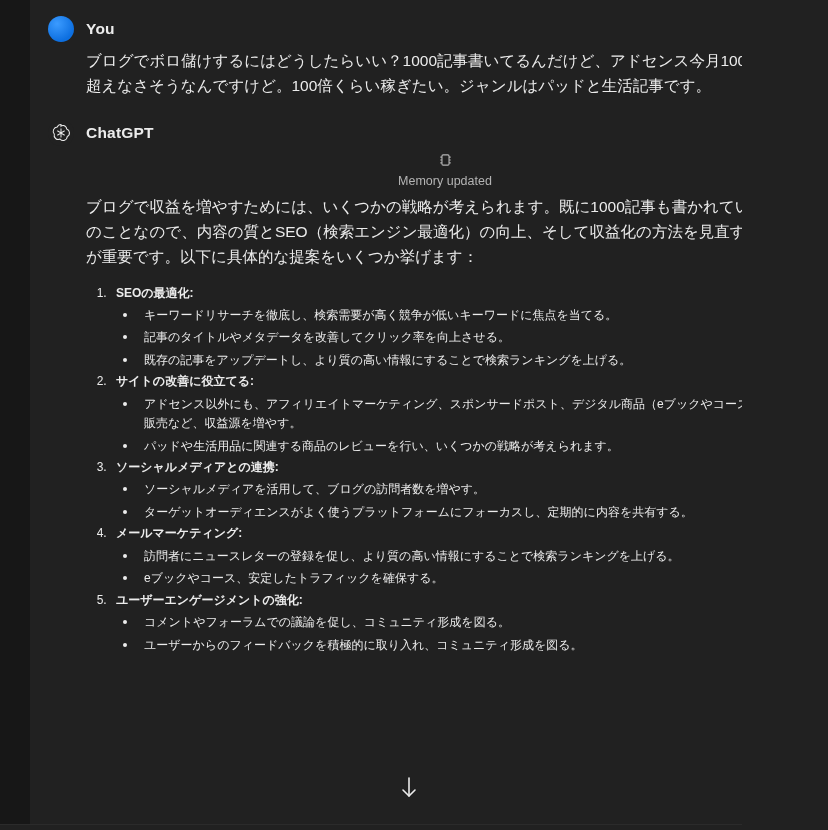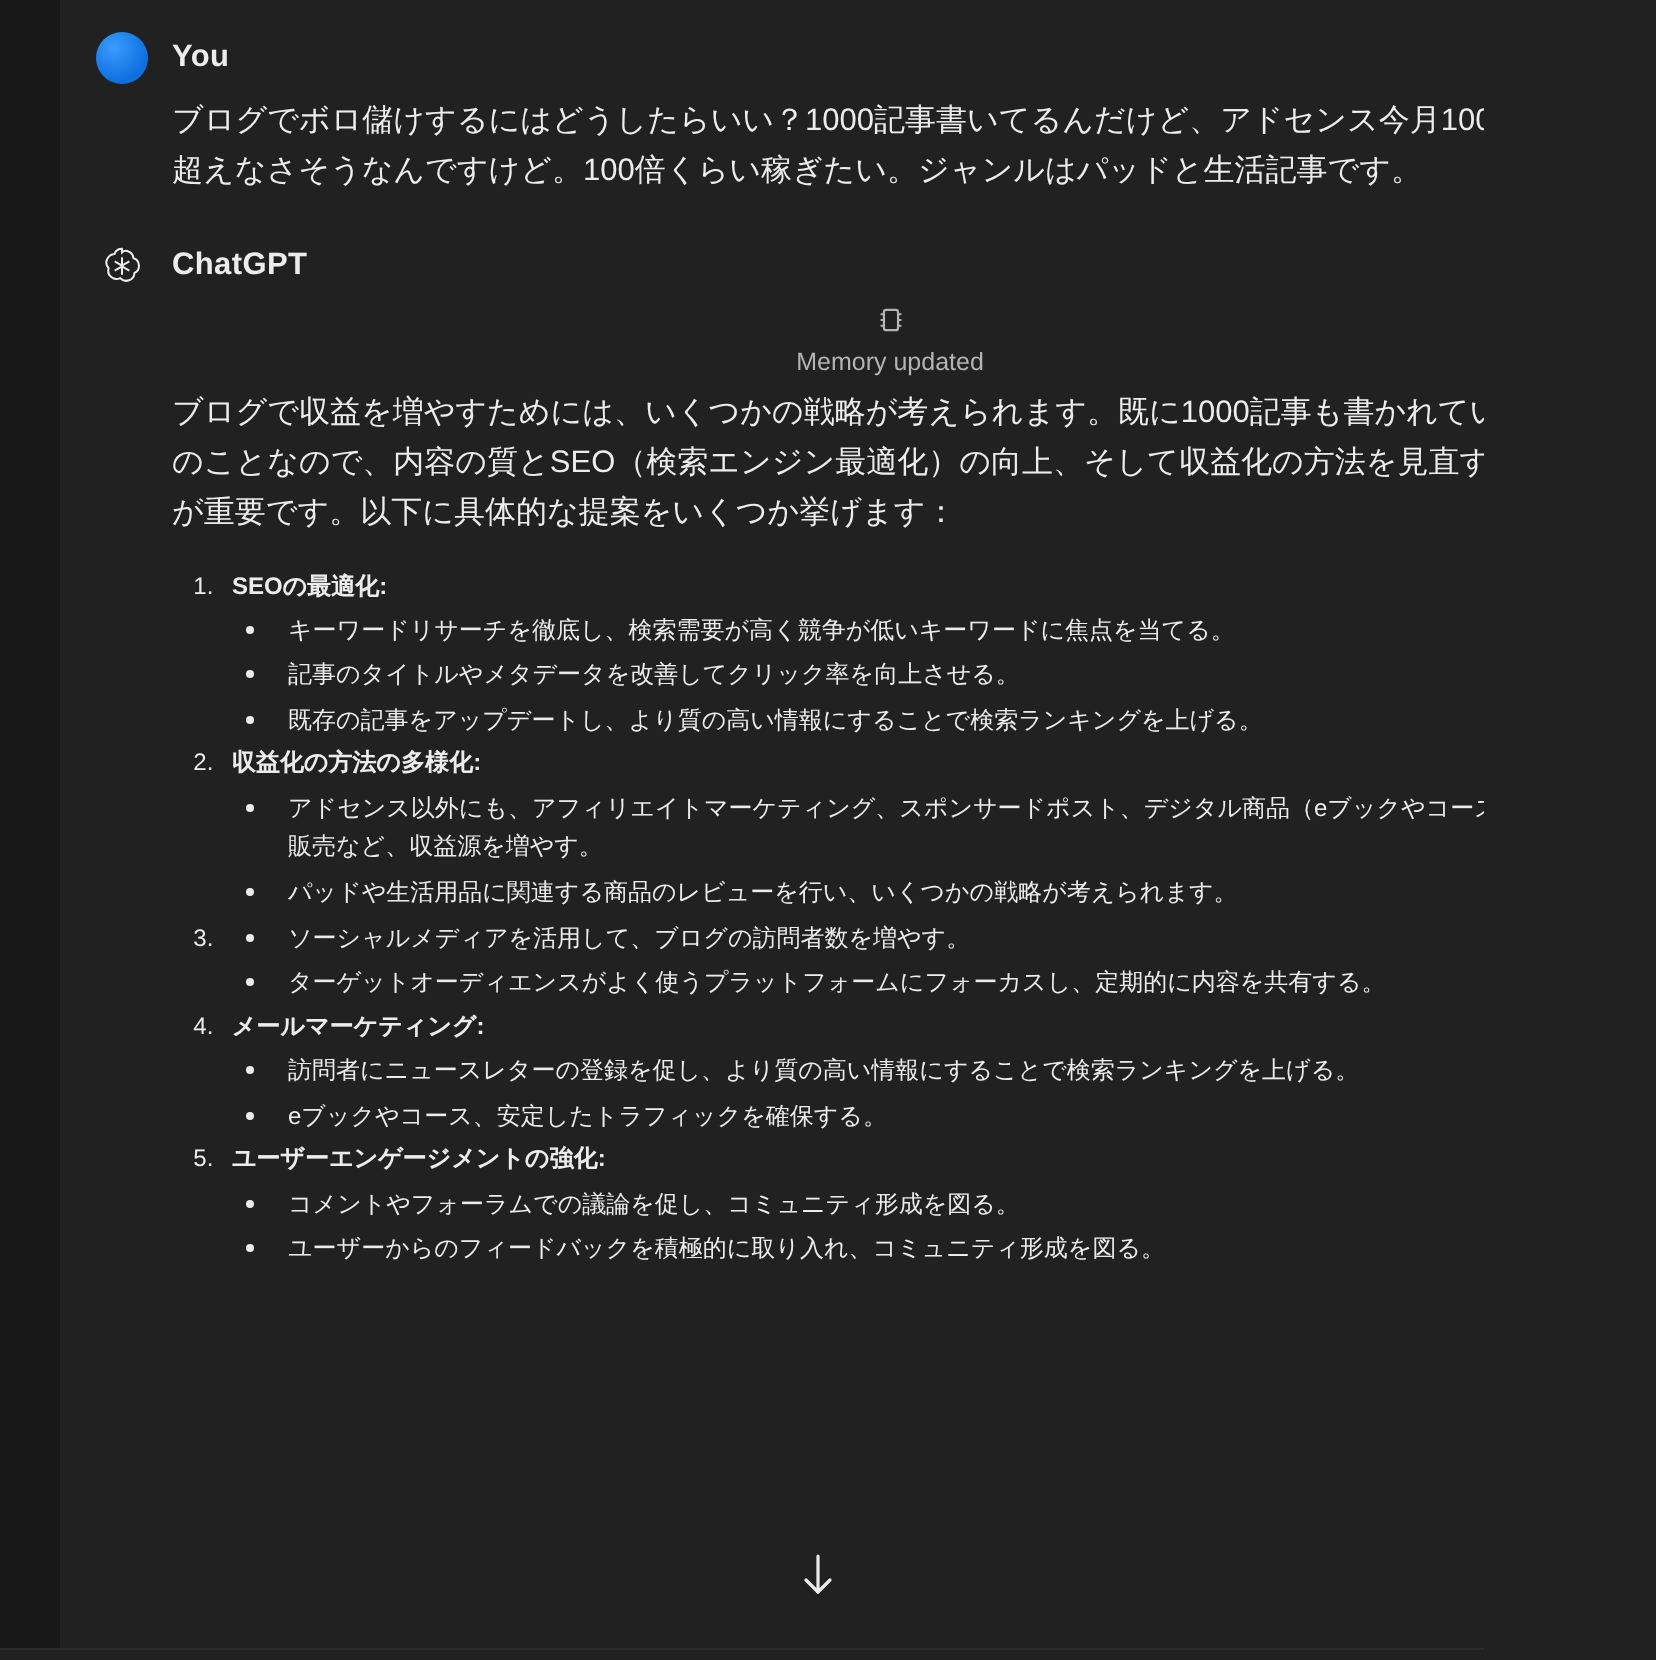--- a/index.html
+++ b/index.html
@@ -212,28 +212,29 @@
           <li>
             <span class="li-title">SEOの最適化:</span>
             <ul class="sub-list">
               <li>キーワードリサーチを徹底し、検索需要が高く競争が低いキーワードに焦点を当てる。</li>
               <li>記事のタイトルやメタデータを改善してクリック率を向上させる。</li>
               <li>既存の記事をアップデートし、より質の高い情報にすることで検索ランキングを上げる。</li>
             </ul>
           </li>
 
           <li>
-            <span class="li-title">収益化の方法の多様化:</span>
+            <span class="li-title">サイトの改善に役立てる:</span>
             <ul class="sub-list">
               <li>アドセンス以外にも、アフィリエイトマーケティング、スポンサードポスト、デジタル商品（eブックやコース）の販売など、収益源を増やす。</li>
               <li>パッドや生活用品に関連する商品のレビューを行い、いくつかの戦略が考えられます。</li>
             </ul>
           </li>
 
           <li>
+            <span class="li-title">ソーシャルメディアとの連携:</span>
             <ul class="sub-list">
               <li>ソーシャルメディアを活用して、ブログの訪問者数を増やす。</li>
               <li>ターゲットオーディエンスがよく使うプラットフォームにフォーカスし、定期的に内容を共有する。</li>
             </ul>
           </li>
 
           <li>
             <span class="li-title">メールマーケティング:</span>
             <ul class="sub-list">
               <li>訪問者にニュースレターの登録を促し、より質の高い情報にすることで検索ランキングを上げる。</li>

